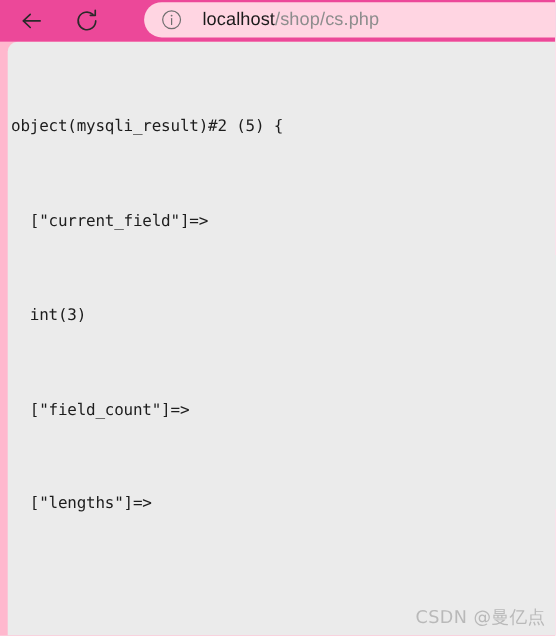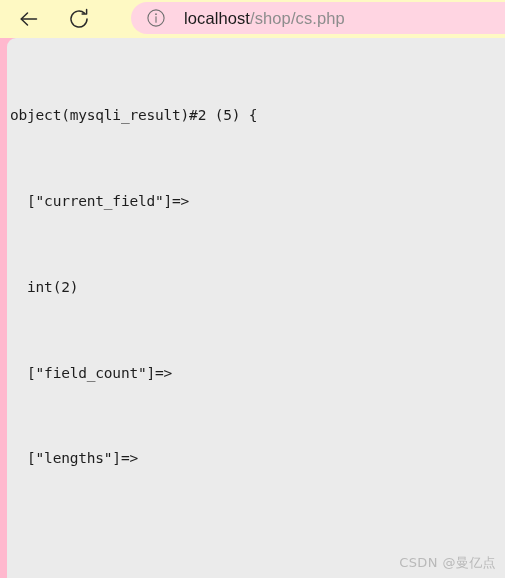--- a/index.html
+++ b/index.html
@@ -21,21 +21,21 @@
     height: 578px;
     background: #ffb8ce;
     overflow: hidden;
   }
 
   .toolbar {
     position: absolute;
     left: 0; top: 0;
     width: 505px;
     height: 38px;
-    background: #fef9c3;
+    background: #ec4899;
     display: flex;
     align-items: center;
   }
 
   .nav-btn {
     width: 34px;
     height: 34px;
     margin-left: 12px;
     display: flex;
     align-items: center;
@@ -113,21 +113,21 @@
     letter-spacing: -0.2px;
   }
   .dump .ln { display: block; height: 28.6px; padding-left: 3px; }
 
   
   .watermark {
     position: absolute;
     right: 9px;
     bottom: 6px;
     font-family: "DejaVu Sans", "Liberation Sans", sans-serif;
-    font-size: 13px;
+    font-size: 16px;
     color: #b9b9b9;
     letter-spacing: 0.4px;
     white-space: nowrap;
     user-select: none;
   }
 </style>
 </head>
 <body>
 
 <div class="browser">
@@ -165,21 +165,21 @@
       </span>
     </div>
   </div>
 
   <div class="viewport">
     <div class="page">
 
       <div class="dump">
         <span class="ln">object(mysqli_result)#2 (5) {</span>
         <span class="ln">  ["current_field"]=&gt;</span>
-        <span class="ln">  int(2)</span>
+        <span class="ln">  int(3)</span>
         <span class="ln">  ["field_count"]=&gt;</span>
         <span class="ln">  ["lengths"]=&gt;</span>
         
         
         
         
         
         
 
         

